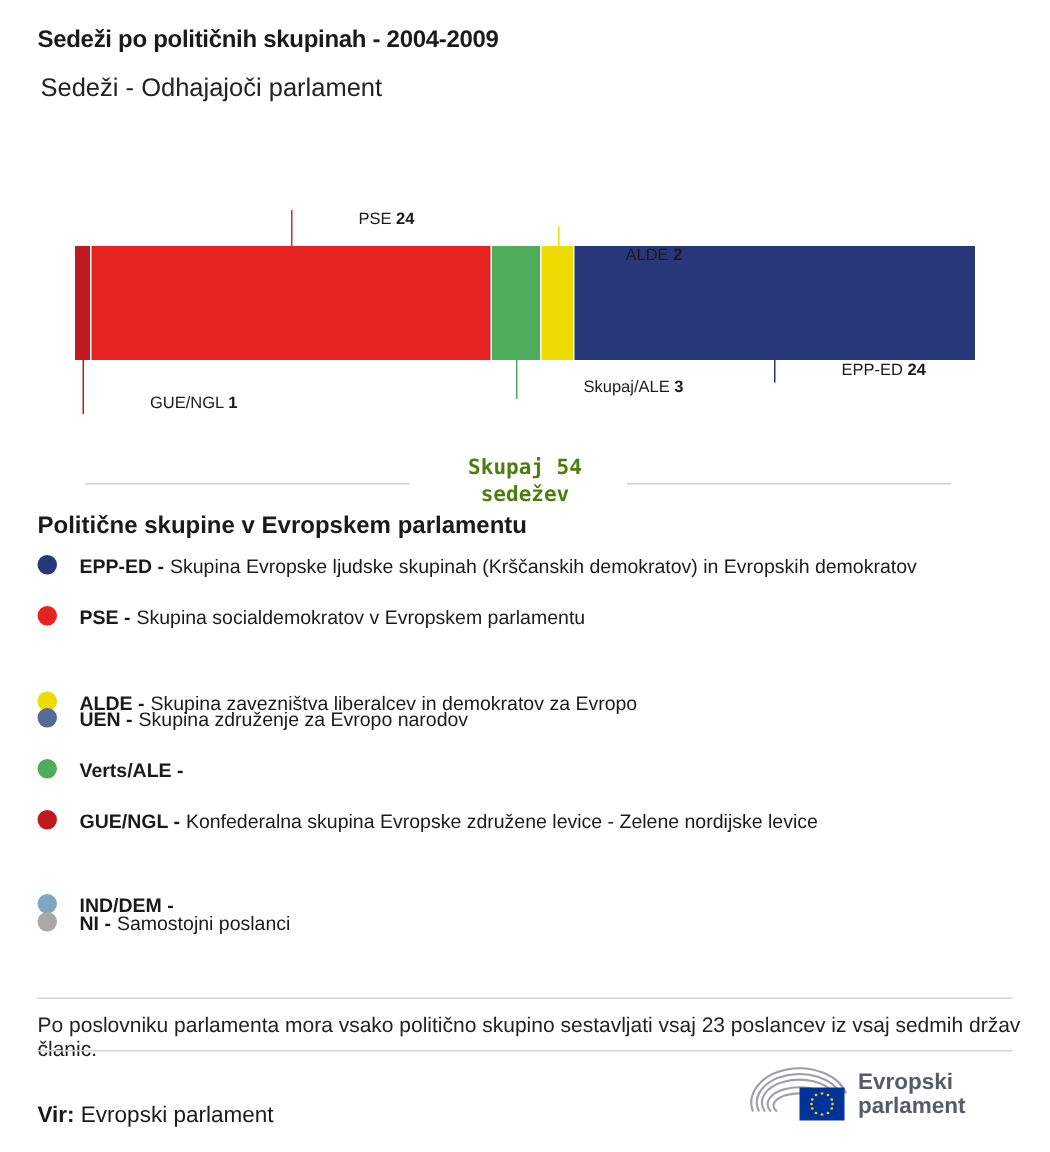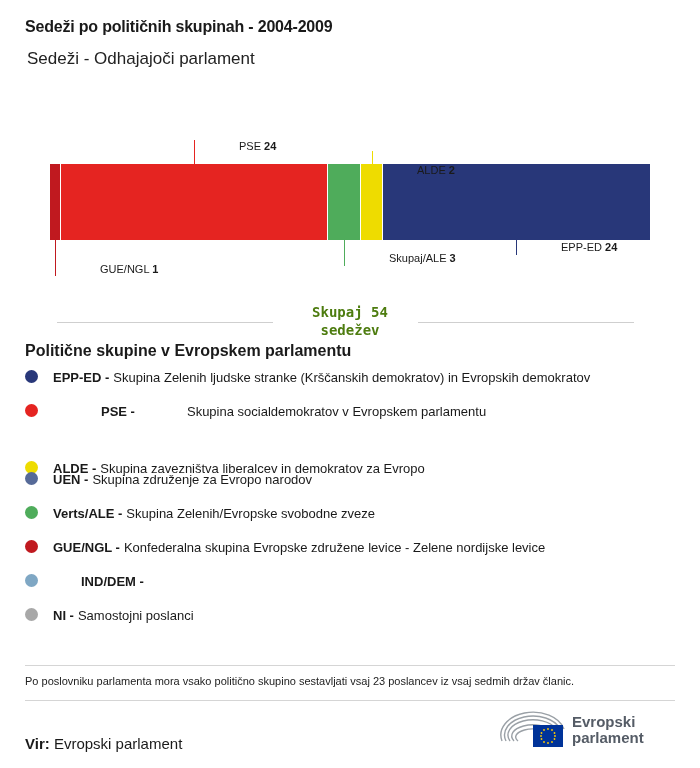--- a/index.html
+++ b/index.html
@@ -20,21 +20,21 @@
     .total-label { position: absolute; left: 300px; top: 303px; width: 100px; text-align: center;
                    font-family: "DejaVu Sans Mono", monospace; font-size: 14px; font-weight: bold;
                    line-height: 18px; color: #4d7c0f; }
 
     .legend-title { position: absolute; left: 25px; top: 342px; font-size: 16px; font-weight: bold; }
     .legend-item { position: absolute; left: 25px; height: 20px; display: flex; align-items: flex-start; font-size: 13px; }
     .legend-dot { width: 13px; height: 13px; border-radius: 50%; margin-right: 15px; flex: 0 0 13px; }
     .legend-abbr { font-weight: bold; margin-right: 4px; }
 
     .hr { position: absolute; left: 25px; width: 650px; height: 1px; background: #d5d5d5; }
-    .note { position: absolute; left: 25px; top: 675px; font-size: 11px; color: #222; }
+    .note { position: absolute; left: 25px; top: 675px; font-size: 14px; color: #222; }
     .source { position: absolute; left: 25px; top: 735px; font-size: 15px; }
     .source b { font-weight: bold; }
 
     .logo { position: absolute; left: 500px; top: 711px; width: 150px; height: 40px; text-decoration: underline; }
     .logo-text { position: absolute; left: 72px; top: 3px; font-size: 15px; font-weight: bold; color: #555c66; line-height: 16px; }
   </style>
 </head>
 <body>
 
 <div class="title">Sedeži po političnih skupinah - 2004-2009</div>
@@ -78,48 +78,47 @@
 <div class="total-label">
   <div>Skupaj 54</div>
   <div>sedežev</div>
 </div>
 
 <div class="legend-title">Politične skupine v Evropskem parlamentu</div>
 
 <div class="legend-item" style="top:370px;">
   <span class="legend-dot" style="background:#283779;"></span>
   <span class="legend-abbr">EPP-ED -</span>
-  <span>Skupina Zelenih ljudske stranke (Krščanskih demokratov) in Evropskih demokratov</span>
+  <span>Skupina Evropske ljudske skupinah (Krščanskih demokratov) in Evropskih demokratov</span>
 </div>
-<div class="legend-item" style="top:404px;gap:48px;">
+<div class="legend-item" style="top:404px;">
   <span class="legend-dot" style="background:#e52421;"></span>
   <span class="legend-abbr">PSE -</span>
   <span>Skupina socialdemokratov v Evropskem parlamentu</span>
 </div>
 <div class="legend-item" style="top:461px;">
   <span class="legend-dot" style="background:#eedc00;"></span>
   <span class="legend-abbr">ALDE -</span>
   <span>Skupina zavezništva liberalcev in demokratov za Evropo</span>
 </div>
 <div class="legend-item" style="top:472px;">
   <span class="legend-dot" style="background:#566a98;"></span>
   <span class="legend-abbr">UEN -</span>
   <span>Skupina združenje za Evropo narodov</span>
 </div>
 <div class="legend-item" style="top:506px;">
   <span class="legend-dot" style="background:#4fac5b;"></span>
   <span class="legend-abbr">Verts/ALE -</span>
-  <span>Skupina Zelenih/Evropske svobodne zveze</span>
 </div>
 <div class="legend-item" style="top:540px;">
   <span class="legend-dot" style="background:#c0191f;"></span>
   <span class="legend-abbr">GUE/NGL -</span>
   <span>Konfederalna skupina Evropske združene levice - Zelene nordijske levice</span>
 </div>
-<div class="legend-item" style="top:574px;gap:28px;">
+<div class="legend-item" style="top:596px;">
   <span class="legend-dot" style="background:#7fa7c4;"></span>
   <span class="legend-abbr">IND/DEM -</span>
 </div>
 <div class="legend-item" style="top:608px;">
   <span class="legend-dot" style="background:#a8a8a8;"></span>
   <span class="legend-abbr">NI -</span>
   <span>Samostojni poslanci</span>
 </div>
 
 <div class="hr" style="top:665px;"></div>

